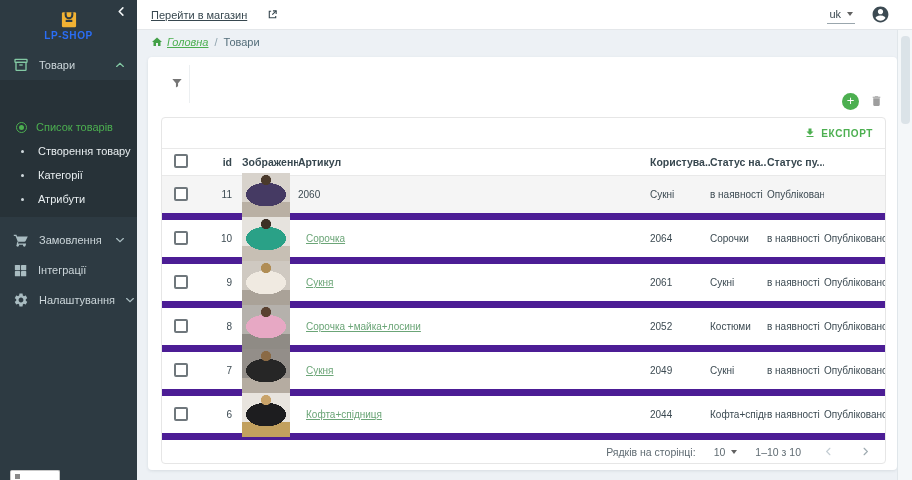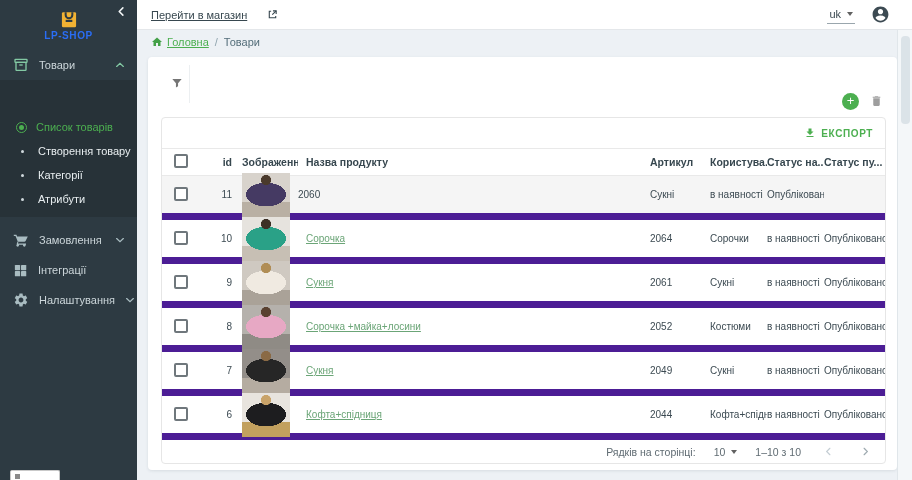--- a/index.html
+++ b/index.html
@@ -25,21 +25,21 @@
   
   .main { position:absolute; left:137px; top:0; right:0; bottom:0; }
   .topbar { position:absolute; left:0; right:0; top:0; height:30px; background:#fff; border-bottom:1px solid var(--border,#e4e7ea); display:flex; align-items:center; padding:0 14px; z-index:3;}
   .store-link { font-size:11px; color:var(--text-dark,#37474f); text-decoration:underline; display:flex; align-items:center; gap:20px; cursor:pointer; }
   .topbar-right { margin-left:auto; display:flex; align-items:center; gap:16px; padding-right:8px;}
   .lang-select { font-size:11px; color:#3c4a52; border-bottom:1px solid #9aa6ad; padding:2px 2px 3px; display:flex; align-items:center; gap:6px; cursor:pointer; }
   .caret { width:0; height:0; border-left:3.5px solid transparent; border-right:3.5px solid transparent; border-top:4px solid #616161; }
   .avatar-btn { cursor:pointer; line-height:0; }
 
   .breadcrumb { position:absolute; left:14px; top:36px; display:flex; align-items:center; gap:6px; font-size:11px; }
-  .bc-home { color:var(--accent-green,#4caf50); display:flex; align-items:center; gap:4px; text-decoration:underline; cursor:pointer; }
+  .bc-home { color:var(--accent-green,#4caf50); display:flex; align-items:center; gap:4px; text-decoration:underline; cursor:pointer;font-style:italic; }
   .bc-sep { color:#90a4ae; }
   .bc-cur { color:#546e7a; }
 
   .panel { position:absolute; left:11px; right:15px; top:57px; height:413px; background:#fff; border-radius:4px; box-shadow:0 1px 3px rgba(60,75,90,.12); }
   .filter-btn { position:absolute; left:22px; top:19px; cursor:pointer; line-height:0; }
   .toolbar-divider { position:absolute; left:41px; top:8px; width:1px; height:38px; background:#eceff1; }
   .add-btn { position:absolute; left:694px; top:36px; width:17px; height:17px; border-radius:50%; background:var(--accent-green,#4caf50); color:#fff; font-size:13px; line-height:16px; text-align:center; cursor:pointer; }
   .trash-btn { position:absolute; left:722px; top:37px; cursor:pointer; line-height:0; }
 
   .card { position:absolute; left:13px; top:60px; width:725px; height:347px; border:1px solid #e6e6e6; border-radius:4px; background:#fff; display:flex; flex-direction:column; overflow:hidden; }
@@ -231,21 +231,20 @@
               <path d="M19 9h-4V3H9v6H5l7 7 7-7zM5 18v2h14v-2H5z"></path>
             </svg>
         </span>
         <span class="export-label">ЕКСПОРТ</span>
       </div>
 
       <div class="thead grid-cols">
         <div class="col-check"><span class="checkbox"></span></div>
         <div class="col-id">id</div>
         <div class="col-img">Зображення</div>
-        <div class="col-name">Назва продукту</div>
         <div>Артикул</div>
         <div>Користува...</div>
         <div>Статус на...</div>
         <div>Статус пу...</div>
       </div>
 
       <div id="tbody">
   <div class="trow grid-cols hl">
     <div class="col-check"><span class="checkbox"></span></div>
     <div class="col-id">11</div>

